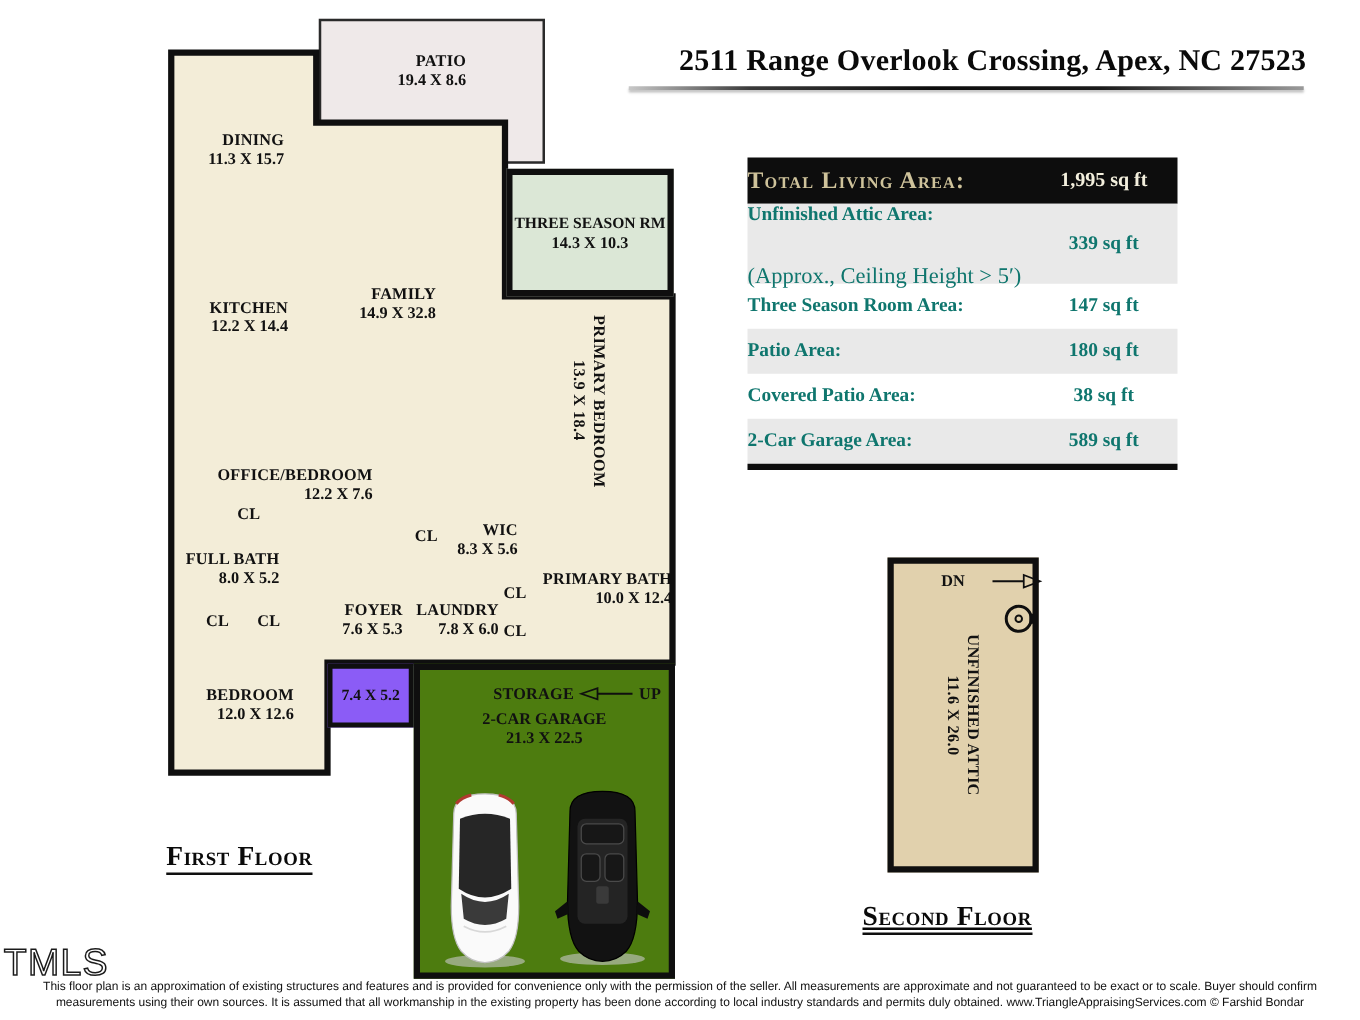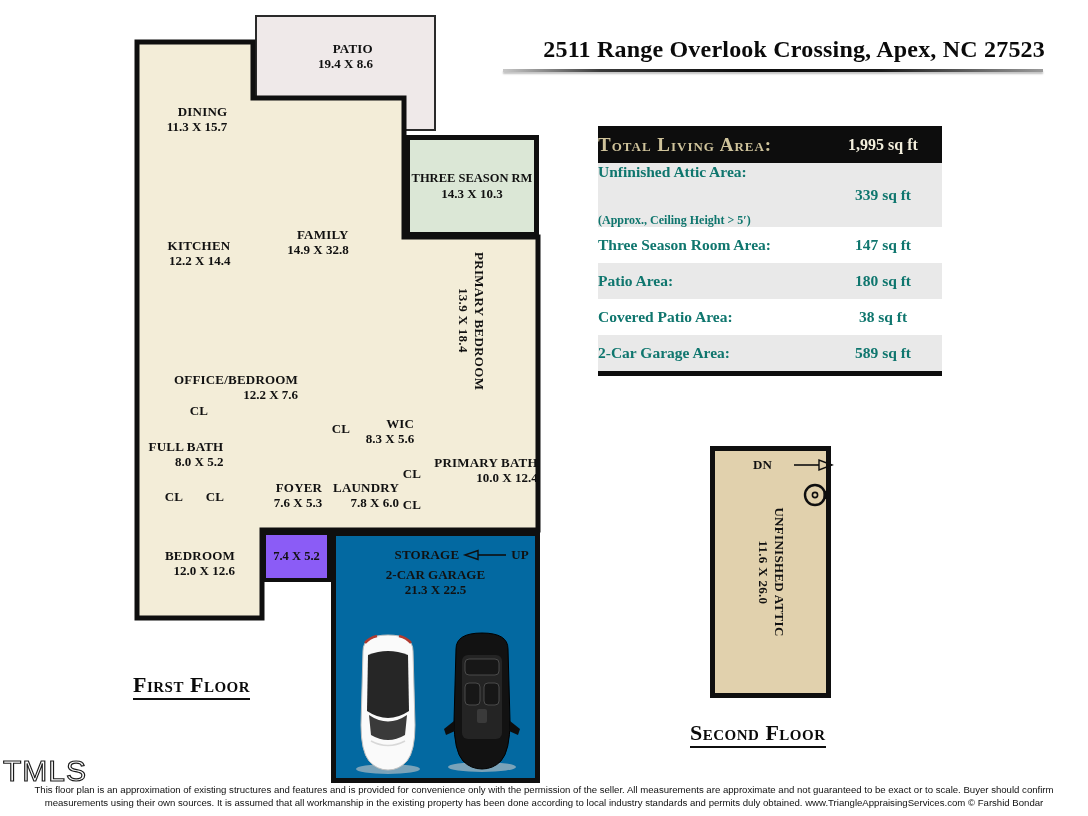--- a/index.html
+++ b/index.html
@@ -24,21 +24,21 @@
   
   .area-table{left:598px;top:126px;width:344px;}
   .tr{display:flex;align-items:center;}
   .tr .tlabel{flex:1;text-align:left;font-weight:bold;}
   .tr .tvalue{width:118px;text-align:center;font-weight:bold;}
   .tr.thead{height:37px;background:#0d0d0d;}
   .tr.thead .tlabel{font-variant:small-caps;font-size:19px;letter-spacing:1px;color:#cfc39b;}
   .tr.thead .tvalue{font-size:16px;color:#f3efdd;}
   .tr.tbody{min-height:36px;font-size:15.5px;color:#0f766e;}
   .tr.alt{background:#e9e9e9;}
-  .tr .sub{display:block;font-size:12px;font-weight:bold;line-height:14px;margin-top:32px;}
+  .tr .sub{display:block;font-size:18px;font-weight:normal;line-height:14px;margin-top:32px;}
   .tr .main{display:block;line-height:18px;}
   .tbar{height:5px;background:#0d0d0d;}
 
   
   .patio-box{
     left:255px;top:15px;width:181px;height:116px;box-sizing:border-box;
     background:#efe9e9;border:2px solid #2a2a2a;z-index:0;text-align:center;
   }
   .plan-svg{left:0;top:0;z-index:1;pointer-events:none;}
   .tsr-box{
@@ -46,21 +46,21 @@
     background:#dbe7d6;border:5px solid #0f0f0f;z-index:2;
     display:flex;align-items:center;justify-content:center;text-align:center;
   }
   .cpatio-box{
     left:262px;top:531px;width:69px;height:51px;box-sizing:border-box;
     background:#8b5cf6;border:4px solid #0f0f0f;z-index:2;
     display:flex;align-items:center;justify-content:center;
   }
   .garage-box{
     left:331px;top:531px;width:209px;height:252px;box-sizing:border-box;
-    background:#0369a1;border:5px solid #0f0f0f;z-index:2;
+    background:#4d7c0f;border:5px solid #0f0f0f;z-index:2;
   }
   .second-box{
     left:710px;top:446px;width:121px;height:252px;box-sizing:border-box;
     background:#e1d1ad;border:5px solid #0f0f0f;z-index:2;
   }
 
   
   .room{z-index:3;text-align:right;transform:translateX(-50%);white-space:nowrap;}
   .room .rname{display:block;font-size:13px;font-weight:bold;line-height:15px;letter-spacing:.2px;}
   .room .rdims{display:block;font-size:13px;font-weight:bold;line-height:15px;}
@@ -246,21 +246,21 @@
     <svg class="light-icon" width="28" height="28" viewBox="0 0 28 28">
       <circle cx="13" cy="14" r="10" fill="#e1d1ad" stroke="#0f0f0f" stroke-width="2.4"></circle>
       <circle cx="13" cy="14" r="2.6" fill="none" stroke="#0f0f0f" stroke-width="1.6"></circle>
       <line x1="23" y1="10" x2="23" y2="18" stroke="#0f0f0f" stroke-width="3"></line>
     </svg>
     <div class="attic-label vroom">
       <span class="rname">UNFINISHED ATTIC</span>
       <span class="rdims">11.6 X 26.0</span>
     </div>
   </div>
-  <div class="abs floor-heading" style="left:690px;top:720px;">Second Floor</div>
+  <div class="abs floor-heading" style="left:690px;top:720px;text-decoration:underline;">Second Floor</div>
 
   <div class="abs area-table">
     <div class="tr thead">
       <span class="tlabel">Total Living Area:</span>
       <span class="tvalue">1,995 sq ft</span>
     </div>
     <div class="tr tbody alt" style="min-height:42px;">
       <span class="tlabel">
         <span class="main">Unfinished Attic Area:</span>
         <span class="sub">(Approx., Ceiling Height &gt; 5′)</span>

